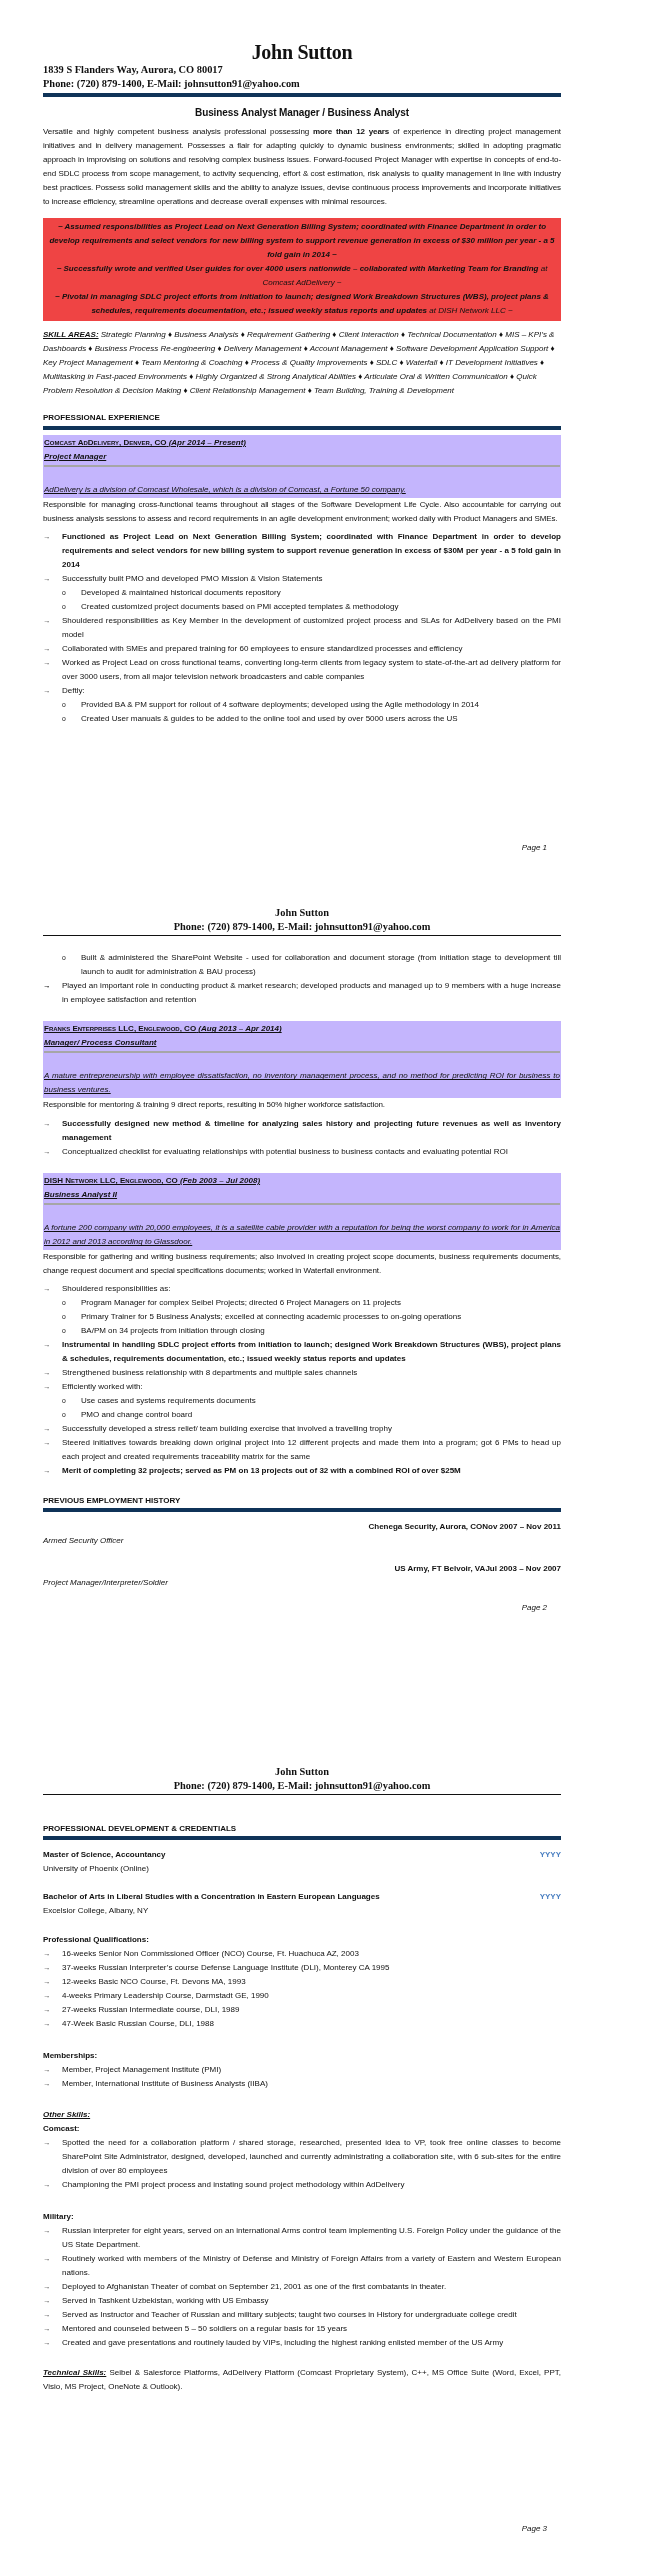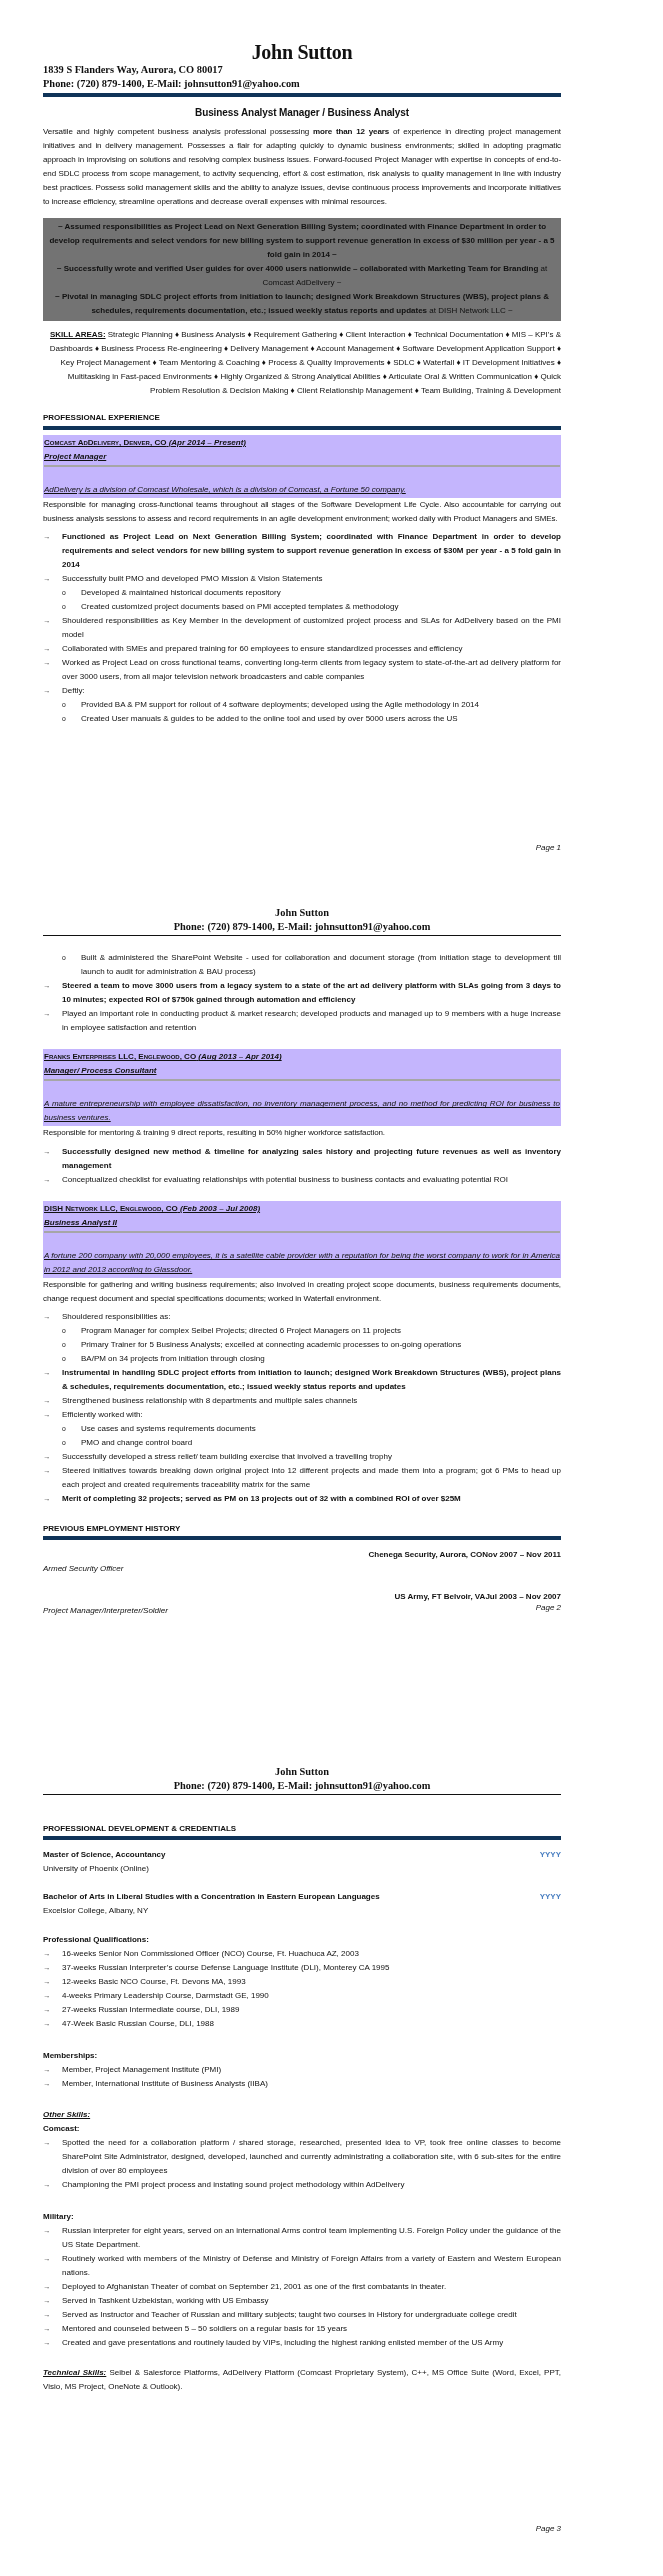--- a/index.html
+++ b/index.html
@@ -11,43 +11,43 @@
 
   .name-lg { font-family: "Liberation Serif", serif; font-weight: bold; text-align: center; font-size: 20px; line-height: 22px; letter-spacing: -0.3px; }
   .addr { font-family: "Liberation Serif", serif; font-weight: bold; text-align: left; font-size: 10.4px; line-height: 13.5px; }
   .name-sm { font-family: "Liberation Serif", serif; font-weight: bold; text-align: center; font-size: 10.4px; line-height: 13.5px; }
   .rule-blue { height: 4.2px; background: #0f3358; margin: 3.1px 0 0 0; }
   .rule-thin { height: 1px; background: #111; margin: 2.1px 0 0 0; }
   .rule-gray { height: 2.1px; background: #a6a6a6; margin: 1px 0 2.1px 0; }
 
   .headline { text-align: center; font-weight: bold; font-size: 10px; margin: 9.4px 0 7.3px; letter-spacing: -0.1px; }
   p.body { font-size: 8px; line-height: 14px; margin: 0; text-align: justify; letter-spacing: -0.1px; }
-  .highlights { background: #737373; margin: 9.4px 0 7.3px; padding: 2.1px 3.1px; text-align: center; font-size: 8px; line-height: 14px; }
+  .highlights { background: #ef4444; margin: 9.4px 0 7.3px; padding: 2.1px 3.1px; text-align: center; font-style: italic; font-size: 8px; line-height: 14px; }
   .highlights b { font-weight: bold; }
-  .skills { text-align: right; font-size: 8px; line-height: 14px; margin-bottom: 15.6px; }
+  .skills { text-align: left; font-style: italic; font-size: 8px; line-height: 14px; margin-bottom: 15.6px; }
   .skills .lbl { font-weight: bold; text-decoration: underline; }
 
   .section-title { font-weight: bold; font-size: 8px; margin: 9.4px 0 3.1px; }
   .job-box { background: #c4b5fd; padding: 1px 1px; margin-top: 5.2px; text-decoration: underline; }
   .job-line { font-size: 8px; line-height: 14px; font-weight: bold; }
   .sc { font-variant: small-caps; }
   .job-date { font-style: italic; }
   .job-role { font-size: 8px; line-height: 14px; font-weight: bold; font-style: italic; }
   .job-desc { font-style: italic; font-size: 8px; line-height: 14px; text-align: justify; margin-top: 16px; }
   .job-body { margin-top: 6.2px; }
 
   ul.arrows { list-style: none; margin: 4.2px 0 0 0; padding: 0; }
   ul.arrows > li { position: relative; padding-left: 19px; font-size: 8px; line-height: 14px; text-align: justify; }
   ul.arrows > li > .arrow { position: absolute; left: 0; top: 0; font-size: 7.3px; }
   ul.arrows > li.bold > .txt { font-weight: bold; }
   ul.subs { list-style: none; margin: 0; padding: 0; }
   ul.subs > li { position: relative; padding-left: 19px; font-size: 8px; line-height: 14px; text-align: justify; }
   ul.subs > li .o { position: absolute; left: 0; top: 0; font-size: 6.8px; }
 
-  .page-num { position: absolute; right: 43px; font-style: italic; font-size: 8px; margin-left: 12px; }
+  .page-num { position: absolute; right: 57px; font-style: italic; font-size: 8px; margin-left: 12px; }
   .p1 .page-num { top: 843px; }
   .p2 .page-num { top: 744px; }
   .p3 .page-num { top: 806px; }
 
   .prev-row { display: flex; justify-content: flex-end; font-size: 8px; line-height: 14px; }
   .prev-row .org { font-weight: bold; }
   .prev-row .dates { font-weight: bold; }
   .prev-role { font-style: italic; font-size: 8px; line-height: 14px; margin-bottom: 14.6px; }
 
   .edu-row { display: flex; justify-content: space-between; font-size: 8px; line-height: 14px; }
@@ -110,21 +110,21 @@
 
 <div class="page p2">
   <div class="name-sm">John Sutton</div>
   <div class="name-sm">Phone: (720) 879-1400, E-Mail: johnsutton91@yahoo.com</div>
   <div class="rule-thin"></div>
 
   <ul class="subs" style="margin-top:14.6px; margin-left:19px;">
       <li><span class="o">o</span><span>Built &amp; administered the SharePoint Website - used for collaboration and document storage (from initiation stage to development till launch to audit for administration &amp; BAU process)</span></li>
     </ul>
   <ul class="arrows" style="margin-top:0">
-      <li class="bold"><span class="arrow">→</span><span class="txt">Steered a team to move 3000 users from a legacy system to a state of the art ad delivery platform with SLAs going from 3 days to 10 minutes; expected ROI of $750k gained through automation and efficiency</span></li>
+      <li class="bold"><span class="arrow">→</span></li>
       <li><span class="arrow">→</span><span class="txt">Played an important role in conducting product &amp; market research; developed products and managed up to 9 members with a huge increase in employee satisfaction and retention</span></li>
     </ul>
 
   <div class="job-box" style="margin-top:14.6px">
     <div class="job-line"><span class="sc">Franks Enterprises LLC, Englewood, CO</span> <span class="job-date">(Aug 2013 – Apr 2014)</span></div>
     <div class="job-role">Manager/ Process Consultant</div>
     <div class="rule-gray"></div>
     <div class="job-desc">A mature entrepreneurship with employee dissatisfaction, no inventory management process, and no method for predicting ROI for business to business ventures.</div>
   </div>
   <p class="body job-body">Responsible for mentoring &amp; training 9 direct reports, resulting in 50% higher workforce satisfaction.</p>

